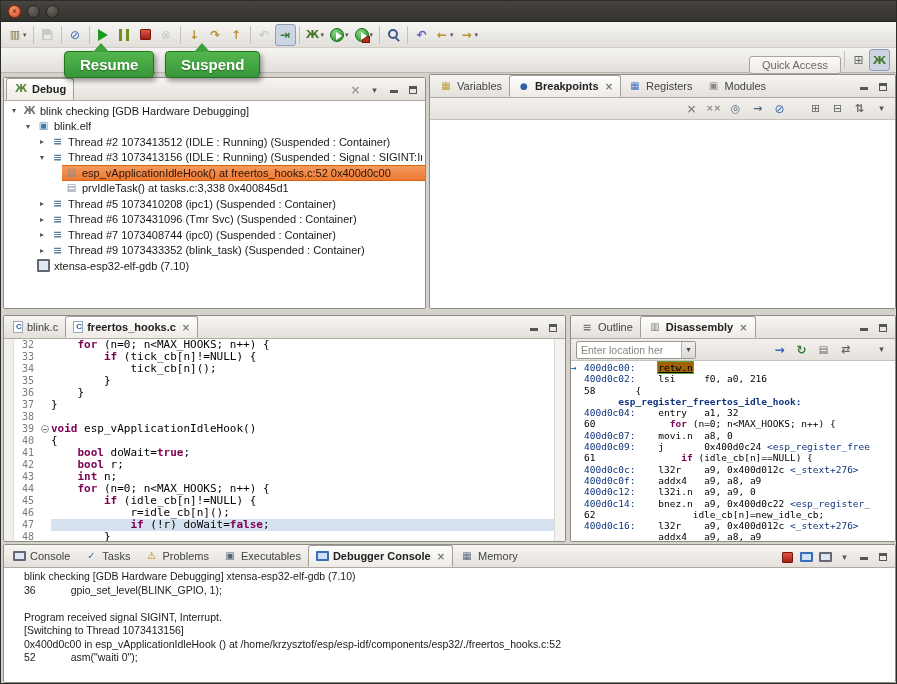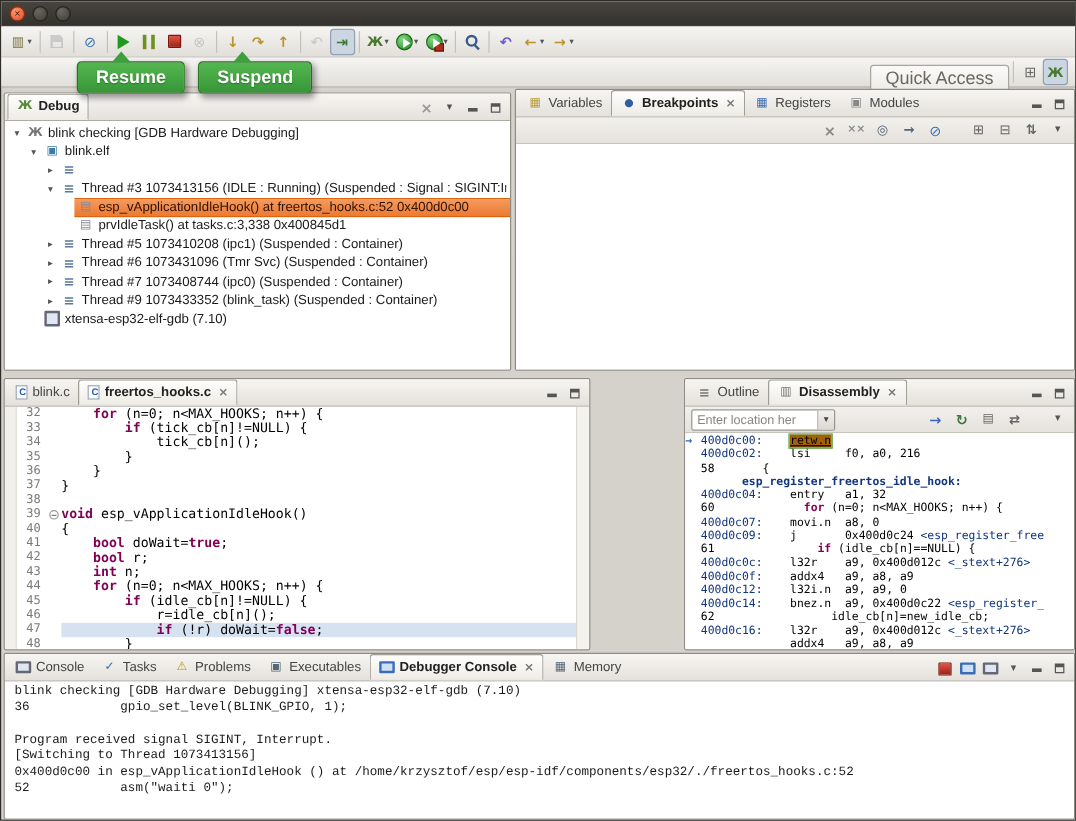--- a/index.html
+++ b/index.html
@@ -19,36 +19,36 @@
            background:linear-gradient(#f6f5f3,#e2dfda);}
   #toolbar1{top:21px;height:26px;padding:0 4px;border-bottom:1px solid #d0cdc7;}
   #toolbar2{top:47px;height:25px;padding:0 6px;border-bottom:1px solid #b9b6b0;}
   .tb-btn{height:22px;min-width:21px;display:flex;align-items:center;justify-content:center;
           padding:0 2px;border:1px solid transparent;border-radius:3px;flex:none;}
   .tb-btn.disabled{opacity:.38;filter:grayscale(70%);}
   .tb-btn.pressed{background:#ccd6e2;border-color:#8fa0b5;}
   .tb-sep{width:1px;height:18px;background:#c4c1bb;margin:0 3px;flex:none;}
   .dd{font-size:7px;color:#555;margin-left:1px;font-family:"DejaVu Sans",sans-serif;}
   .quick-access{margin-left:auto;border:1px solid #a9a59e;border-radius:3px;padding:2px 12px;
-                font-size:15px;color:#6b675f;background:linear-gradient(#fbfaf9,#edebe7);margin-top:10px;}
+                font-size:11px;color:#6b675f;background:linear-gradient(#fbfaf9,#edebe7);margin-top:10px;}
   
   .callout{position:absolute;top:50px;height:27px;line-height:25px;padding:0 15px;z-index:30;
            background:linear-gradient(#54b64f,#379739);border:1px solid #23731f;border-radius:4px;
            box-shadow:2px 3px 5px rgba(0,0,0,.4);color:#fff;font-size:15px;font-weight:bold;
            text-shadow:0 1px 1px rgba(0,0,0,.35);}
   .callout::before{content:"";position:absolute;top:-9px;left:28px;width:0;height:0;
            border-left:8px solid transparent;border-right:8px solid transparent;border-bottom:9px solid #3da03c;}
   #co-resume{left:63px;}
   #co-suspend{left:164px;}
   
   .panel{position:absolute;display:flex;flex-direction:column;background:#fff;
          border:1px solid #8f8c86;border-radius:2px;overflow:hidden;}
   #debug-panel{left:2px;top:76px;width:423px;height:232px;}
   #bp-panel{left:428px;top:73px;width:467px;height:235px;}
-  #editor-panel{left:2px;top:314px;width:489px;height:227px;}
+  #editor-panel{left:2px;top:314px;width:563px;height:227px;}
   #disasm-panel{left:569px;top:314px;width:326px;height:227px;}
   #console-panel{left:2px;top:543px;width:893px;height:139px;}
   .tabbar{height:23px;flex:none;display:flex;align-items:flex-end;padding-left:2px;
           background:linear-gradient(#f7f5f2,#e4e1dc);border-bottom:1px solid #aeaba5;}
   .tabs{display:flex;align-items:flex-end;height:100%;min-width:0;}
   .tab{display:flex;align-items:center;gap:4px;height:22px;padding:0 7px;font-size:11px;color:#444;
        border-radius:3px 3px 0 0;white-space:nowrap;flex:none;}
   .tab.active{background:linear-gradient(#fefefd,#efece7);border:1px solid #a19e98;border-bottom-color:#efece7;
        font-weight:bold;color:#222;}
   .tab-close{color:#777;font-size:10px;margin-left:2px;font-family:"DejaVu Sans",sans-serif;}
@@ -115,22 +115,22 @@
          background:linear-gradient(#f2f0ed,#dcd9d3);border-left:1px solid #b5b2ac;font-size:8px;color:#444;
          font-family:"DejaVu Sans",sans-serif;}
   #dis-body{font-family:"DejaVu Sans Mono",monospace;font-size:9.5px;line-height:11.3px;white-space:pre;padding-top:1px;}
   .dline{height:11.3px;}
   .d-gut{display:inline-block;width:13px;color:#2b66c8;font-weight:bold;}
   .d-addr{color:#10347e;}
   .d-sym{color:#10347e;}
   .d-lbl{color:#10347e;font-weight:bold;text-align:right;}
   .d-mnem.cur{background:#a16207;outline:1px solid #5da23f;text-decoration:underline;}
   
-  #console-body{font-family:Liberation Mono, monospace;font-size:10.5px;line-height:13.5px;
-                white-space:pre;color:#1b1b1b;padding:2px 8px;}
+  #console-body{font-family:Liberation Sans, sans-serif;font-size:10.5px;line-height:13.5px;
+                white-space:pre;color:#1b1b1b;padding:2px 20px;}
 </style>
 </head>
 <body>
 
 <div id="window">
 
   <div class="titlebar">
     <span class="winbtn close">×</span>
     <span class="winbtn other"></span>
     <span class="winbtn other"></span>
@@ -266,20 +266,21 @@
           <span class="row-body">
             <span class="ic" style="color: rgb(58, 124, 165); font-size: 10px;">▣</span>
             <span class="tree-label">blink.elf</span>
           </span>
         </div>
         <div class="tree-row">
           <span class="indent" style="width: 32px;"></span>
           <span class="expander">▸</span>
           <span class="row-body">
             <span class="ic" style="color: rgb(90, 122, 154); font-size: 11px; font-weight: bold;">≡</span>
+            <span class="tree-label">Thread #2 1073413512 (IDLE : Running) (Suspended : Container)</span>
           </span>
         </div>
         <div class="tree-row">
           <span class="indent" style="width: 32px;"></span>
           <span class="expander">▾</span>
           <span class="row-body">
             <span class="ic" style="color: rgb(90, 122, 154); font-size: 11px; font-weight: bold;">≡</span>
             <span class="tree-label">Thread #3 1073413156 (IDLE : Running) (Suspended : Signal : SIGINT:Interrup</span>
           </span>
         </div>

